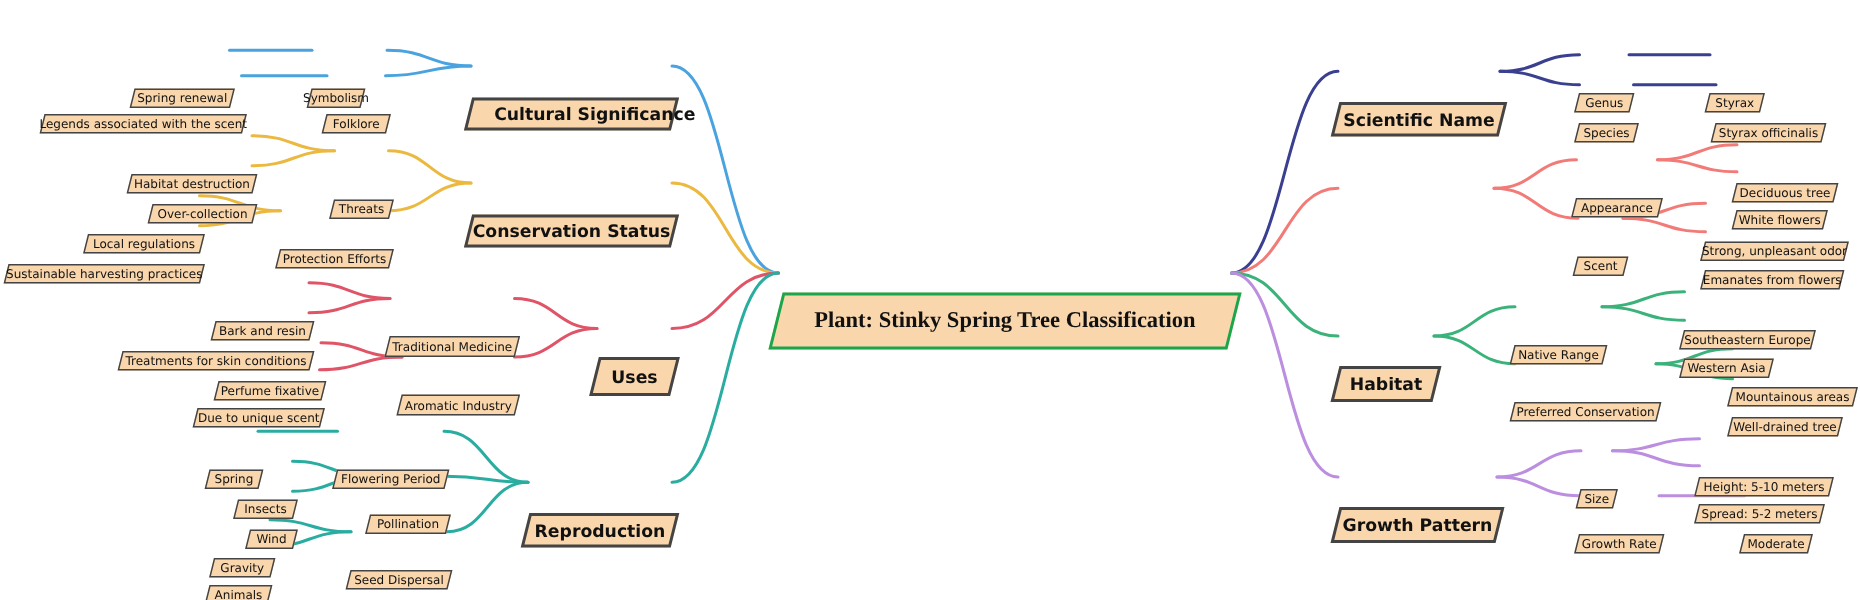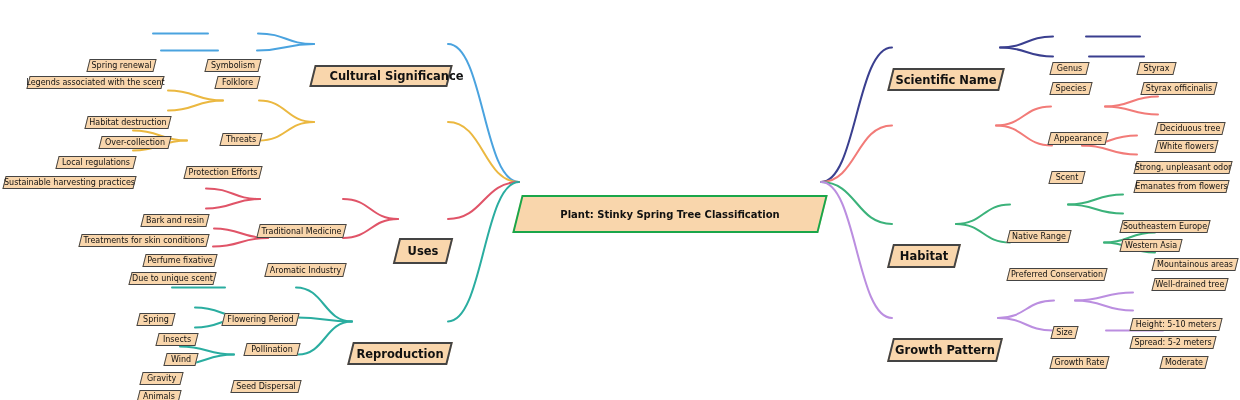--- a/index.html
+++ b/index.html
@@ -2,21 +2,21 @@
 <html><head>
 <meta charset="utf-8">
 <style>
   html,body{margin:0;padding:0;background:#ffffff;}
   #canvas{position:relative;width:1240px;height:400px;overflow:hidden;background:#ffffff;font-family:"DejaVu Sans","Liberation Sans",sans-serif;}
   #links{position:absolute;left:0;top:0;width:1240px;height:400px;}
   .node{position:absolute;display:flex;align-items:center;justify-content:center;white-space:nowrap;color:#111;box-sizing:border-box;margin-top:32px;}
   .node .shape{position:absolute;inset:0;background:#f9d6ac;border:2px solid #444;transform:skewX(-14deg);box-sizing:border-box;}
   .node .txt{position:relative;z-index:1;}
   .root .shape{border-color:#1aa64a;border-width:2px;}
-  .root .txt{font-weight:bold;font-size:10px;}
+  .root .txt{font-weight:bold;font-size:15px;font-family:Liberation Serif, serif;}
   .l1 .txt{font-weight:bold;font-size:11.5px;}
   .l1 .shape{border-width:2px;}
   .l2 .txt,.l3 .txt{font-size:8px;}
   .l2 .shape,.l3 .shape{border-width:1.5px;}
 </style>
 </head>
 <body>
 
 <div id="canvas">
   <svg id="links">
@@ -77,37 +77,41 @@
 
   <div class="node root" style="left:517px;top:163px;width:306px;height:38px;">
     <div class="shape"></div>
       <span class="txt">Plant: Stinky Spring Tree Classification</span>
   </div>
 
   <div class="node l1" style="left:312px;top:33px;width:138px;height:22px;padding-left:31px;">
     <div class="shape"></div>
       <span class="txt">Cultural Significance</span>
     </div>
-  <div class="node l2" style="left:206px;top:27px;width:54px;height:13px;">
+  <div class="node l2" style="left:206px;top:27px;width:36px;height:13px;">
     <div class="shape"></div>
       <span class="txt">Symbolism</span>
     </div>
   <div class="node l3" style="left:88px;top:27px;width:67px;height:13px;">
     <div class="shape"></div>
       <span class="txt">Spring renewal</span>
     </div>
   <div class="node l2" style="left:216px;top:44px;width:43px;height:13px;">
     <div class="shape"></div>
       <span class="txt">Folklore</span>
     </div>
   <div class="node l3" style="left:28px;top:44px;width:135px;height:13px;">
     <div class="shape"></div>
       <span class="txt">Legends associated with the scent</span>
     </div>
 
+  <div class="node l1" style="left:312px;top:111px;width:138px;height:22px;">
+    <div class="shape"></div>
+      <span class="txt">Conservation Status</span>
+    </div>
   <div class="node l2" style="left:221px;top:101px;width:40px;height:13px;">
     <div class="shape"></div>
       <span class="txt">Threats</span>
     </div>
   <div class="node l3" style="left:86px;top:84px;width:84px;height:13px;">
     <div class="shape"></div>
       <span class="txt">Habitat destruction</span>
     </div>
   <div class="node l3" style="left:100px;top:104px;width:70px;height:13px;">
     <div class="shape"></div>

